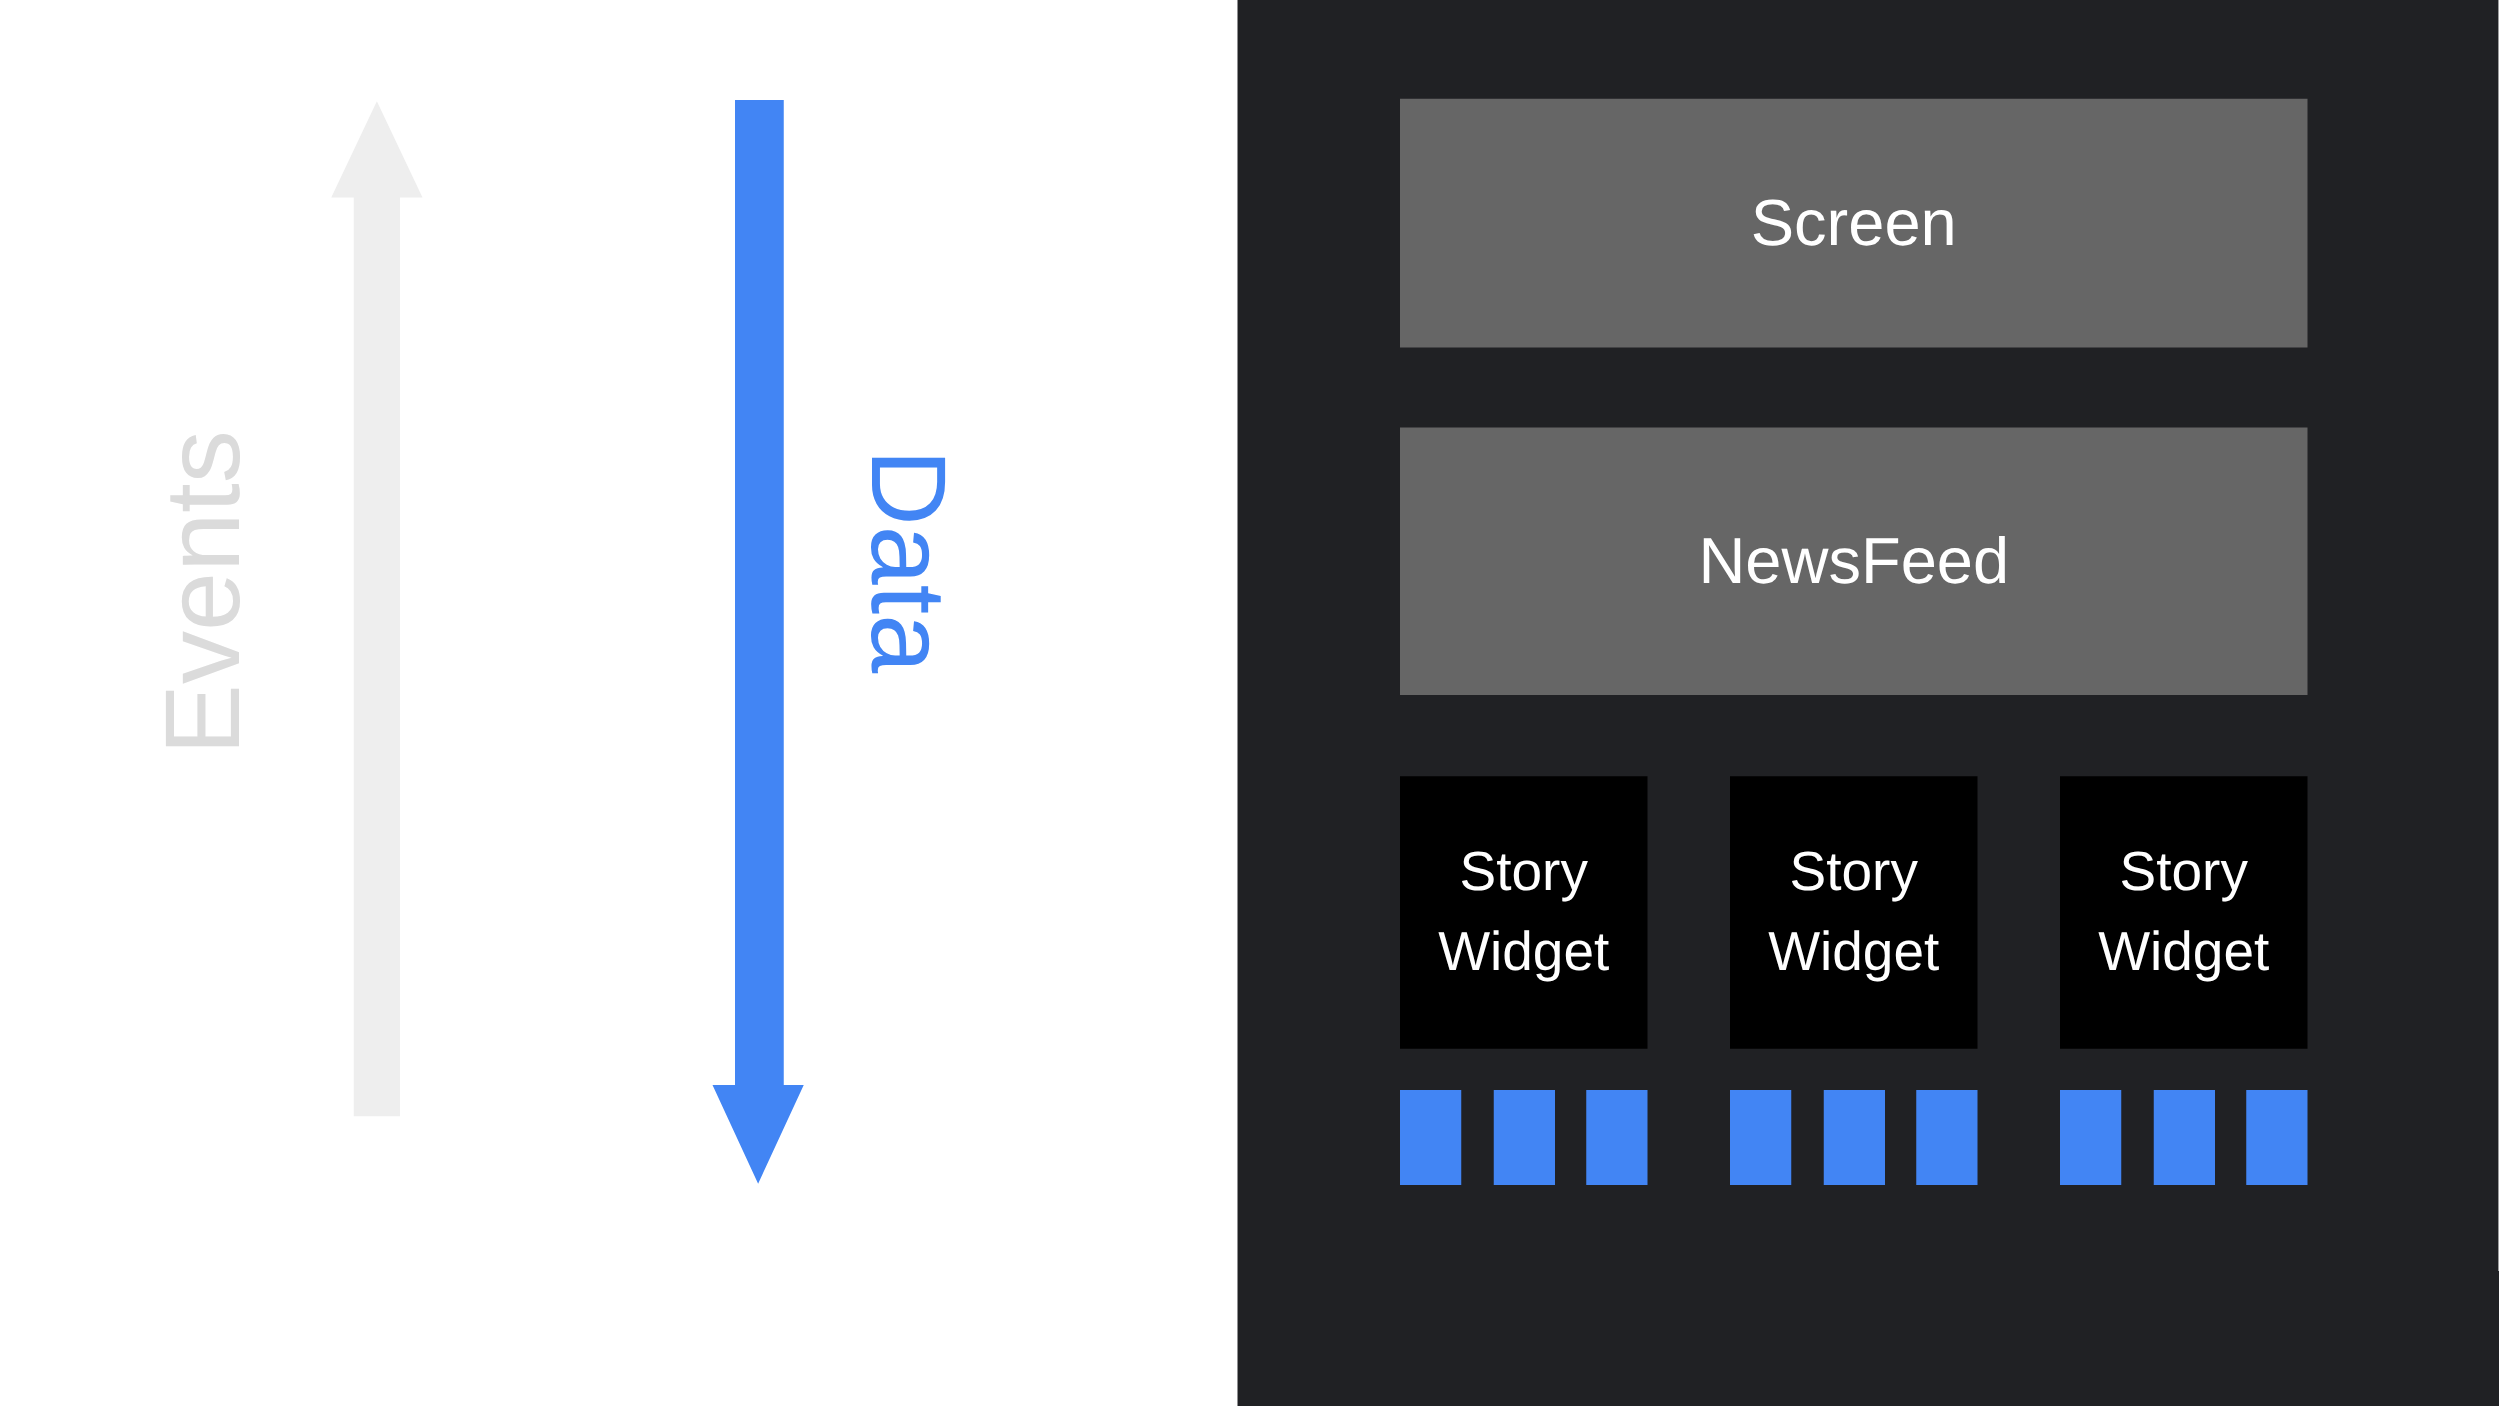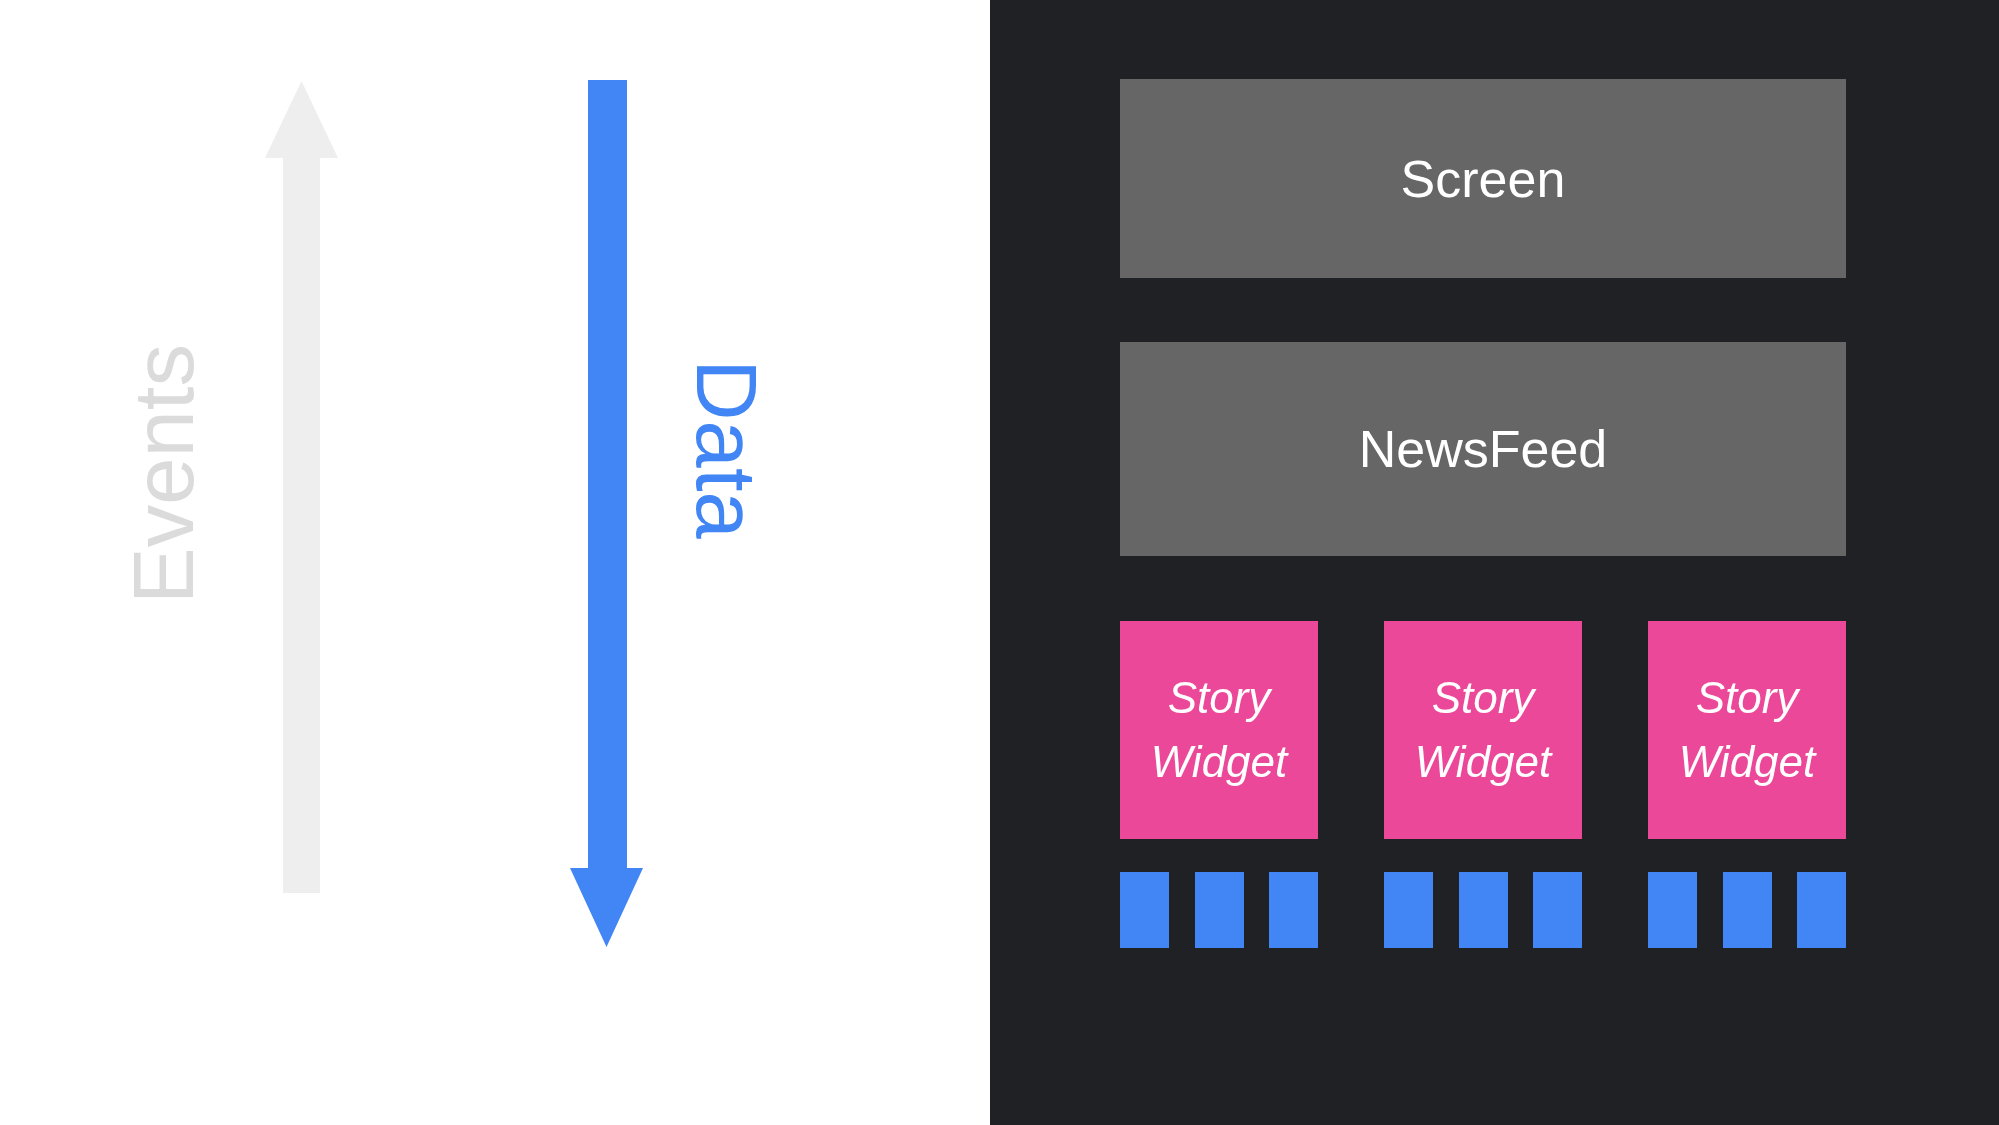--- a/index.html
+++ b/index.html
@@ -52,30 +52,29 @@
   .newsfeed-box { left: 130px; top: 342px; width: 726px; height: 214px; }
   .story-row {
     position: absolute;
     left: 130px; top: 621px;
     width: 726px; height: 218px;
     display: flex;
     justify-content: space-between;
   }
   .story-box {
     width: 198px; height: 218px;
-    background: #ec4899;
+    background: #000000;
     color: #ffffff;
     font-size: 44px;
     line-height: 1.45;
     font-weight: 400;
     display: flex;
     align-items: center;
     justify-content: center;
     text-align: center;
-    font-style: italic;
   }
   .squares-row {
     position: absolute;
     left: 130px; top: 872px;
     width: 726px; height: 76px;
     display: flex;
     justify-content: space-between;
   }
   .squares-group {
     width: 198px;

